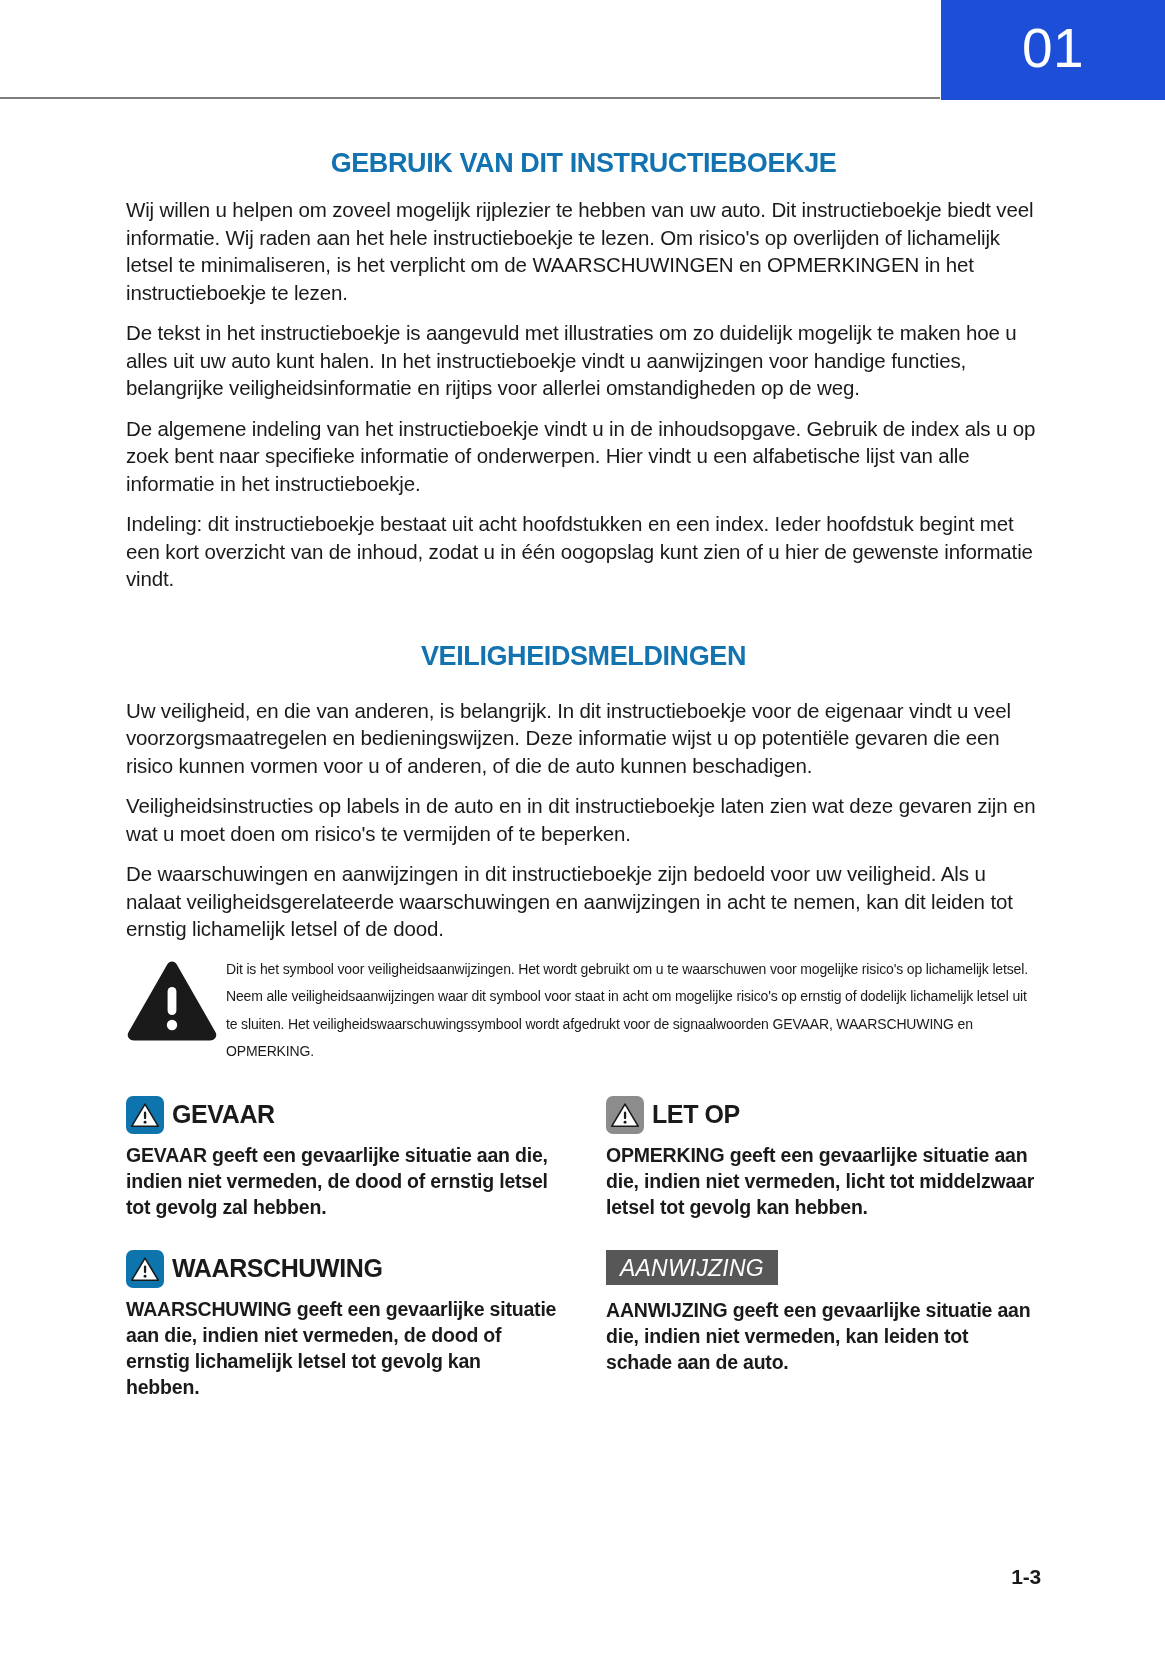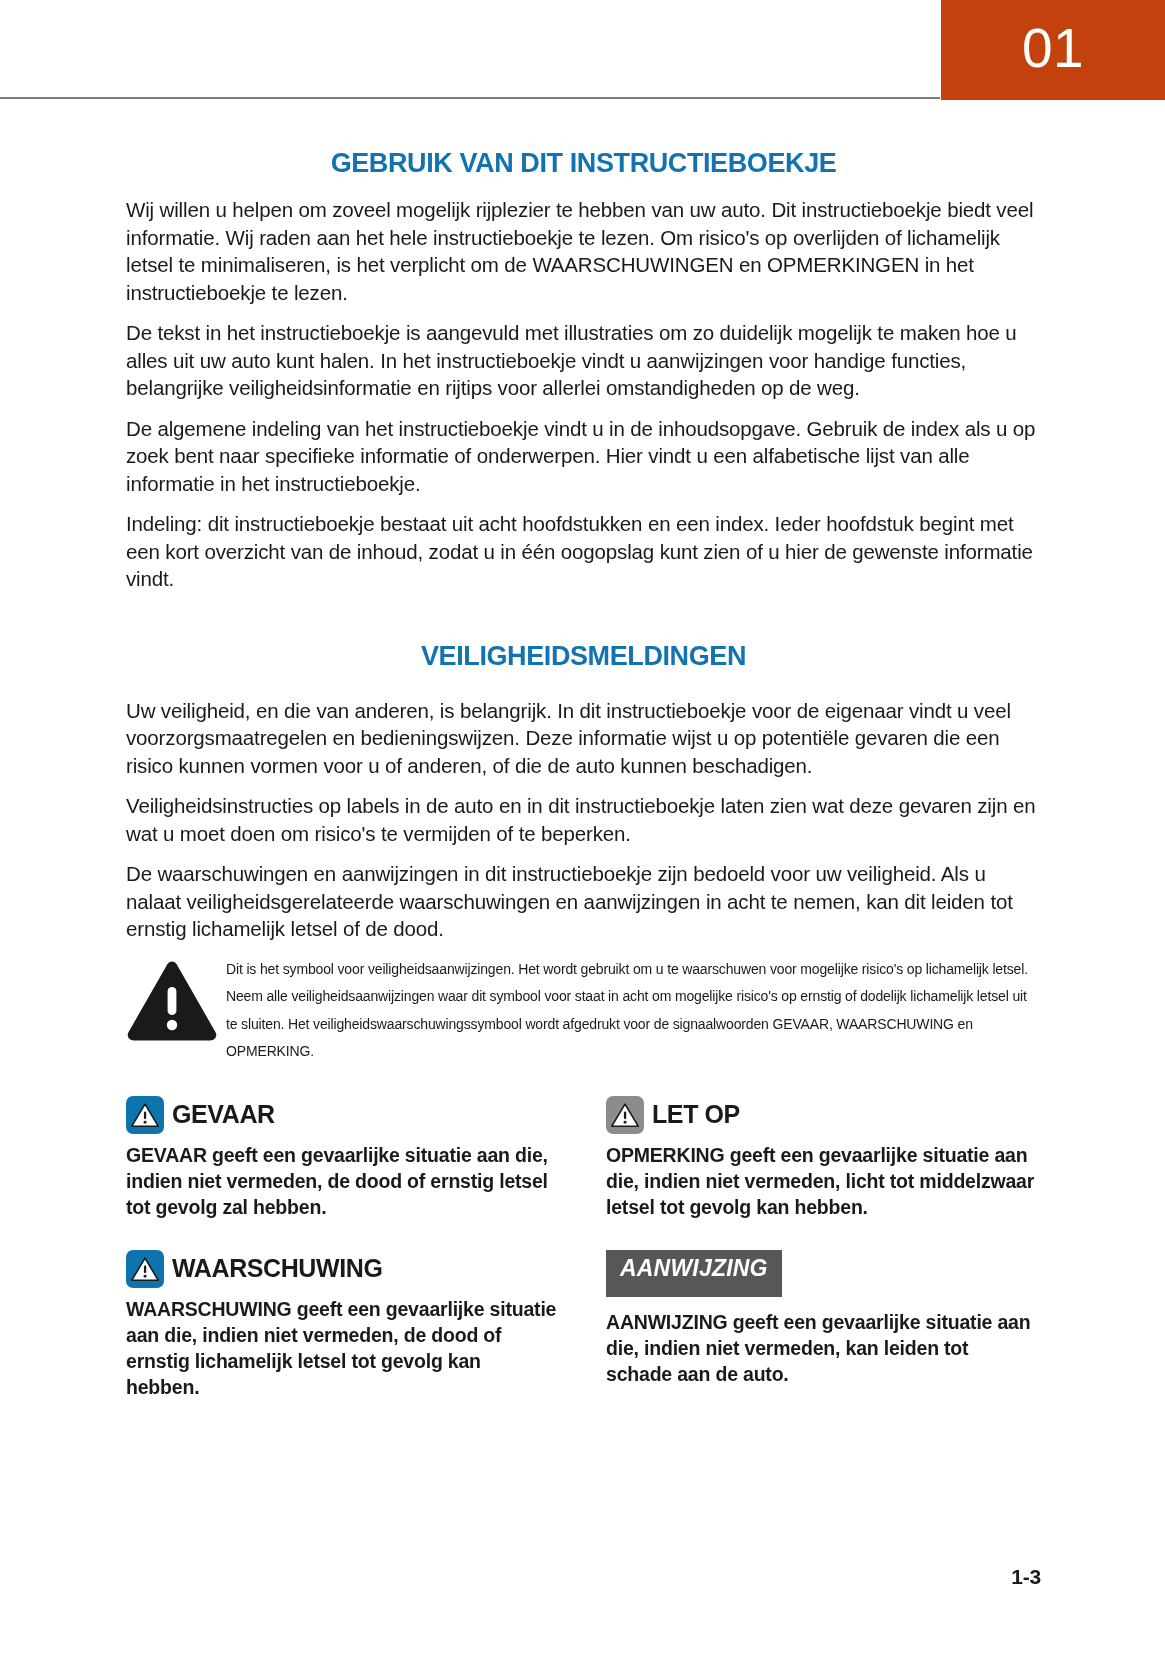--- a/index.html
+++ b/index.html
@@ -32,21 +32,21 @@
     height: 2px;
     background: #7d7d7d;
   }
 
   .chapter-tab {
     position: absolute;
     right: 0;
     top: 0;
     width: 224px;
     height: 100px;
-    background: #c2410c;
+    background: #1d4ed8;
     display: flex;
     align-items: center;
     justify-content: center;
     margin-left: 44px;
   }
 
   .chapter-tab-number {
     color: #ffffff;
     font-size: 55px;
     font-weight: 400;
@@ -158,24 +158,24 @@
     font-weight: 700;
     letter-spacing: -0.2px;
   }
 
   
   .tag-box {
     display: inline-block;
     background: #575757;
     color: #ffffff;
     font-size: 23px;
-    font-weight: 700;
+    font-weight: 400;
     font-style: italic;
     letter-spacing: 0.2px;
-    padding: 5px 14px 15px 14px;
+    padding: 5px 14px 3px 14px;
     margin-bottom: 12px;
     text-align: center;
   }
 
   
   .page-footer {
     position: absolute;
     right: 124px;
     bottom: 64px;
     font-size: 21px;

